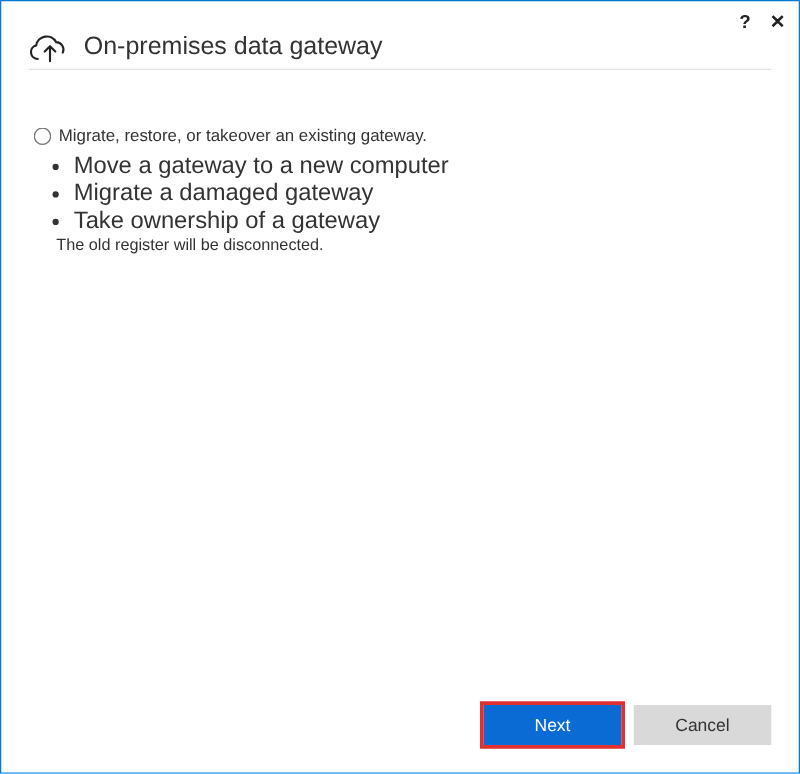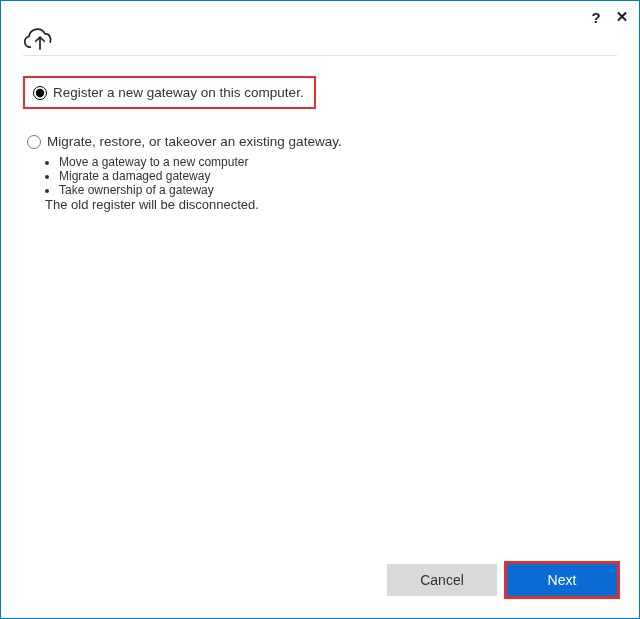--- a/index.html
+++ b/index.html
@@ -70,21 +70,21 @@
     display: inline-flex;
     padding: 3px 6px 3px 4px;
   }
   .option2-block { margin-top: 21px; }
   .sub-list {
     margin: 2px 0 0 36px;
     padding: 0;
   }
   .sub-list li {
     list-style: disc;
-    font-size: 12px; color: #333;
+    font-size: 19px; color: #333;
     padding: 0;
   }
   .sub-note {
     margin-left: 22px;
     font-size: 13px; color: #333;
   }
   .footer {
     display: flex; justify-content: flex-end;
     padding: 0 22px 22px 0;
     gap: 10px;
@@ -118,51 +118,46 @@
     <div class="ctl">✕</div>
   </div>
 
   <div class="header">
     <span class="cloud-icon">
       <svg viewBox="0 0 40 32" width="34" height="28">
         <path d="M32 22a7 7 0 0 0-6.3-9.9A10 10 0 0 0 7 15.2 6.5 6.5 0 0 0 8.5 28" fill="none" stroke="#222" stroke-width="2" stroke-linecap="round"></path>
         <path d="M20 30V17M15 21l5-5 5 5" fill="none" stroke="#222" stroke-width="2" stroke-linecap="round" stroke-linejoin="round"></path>
       </svg>
     </span>
+    <div class="title">On-premises data gateway</div>
   </div>
 
 
   <div class="divider"></div>
 
   <div class="content">
 
-    <span class="highlight">
-      <label class="option-row">
-        <input type="radio" name="gw" checked="" style="">
-        <span>Register a new gateway on this computer.</span>
-      </label>
-    </span>
 
     <div class="option2-block">
       <label class="option-row">
         <input type="radio" name="gw" style="">
         <span>Migrate, restore, or takeover an existing gateway.</span>
       </label>
       <ul class="sub-list">
         <li>Move a gateway to a new computer</li>
         <li>Migrate a damaged gateway</li>
         <li>Take ownership of a gateway</li>
       </ul>
       <div class="sub-note">The old register will be disconnected.</div>
     </div>
 
   </div>
 
   <div class="footer">
+    <span class="btn-wrap highlighted">
+      <button class="btn btn-primary">Next</button>
+    </span>
     <span class="btn-wrap">
       <button class="btn btn-secondary">Cancel</button>
-    </span>
-    <span class="btn-wrap highlighted">
-      <button class="btn btn-primary">Next</button>
     </span>
   </div>
 
 </div>
 
 </body></html>

